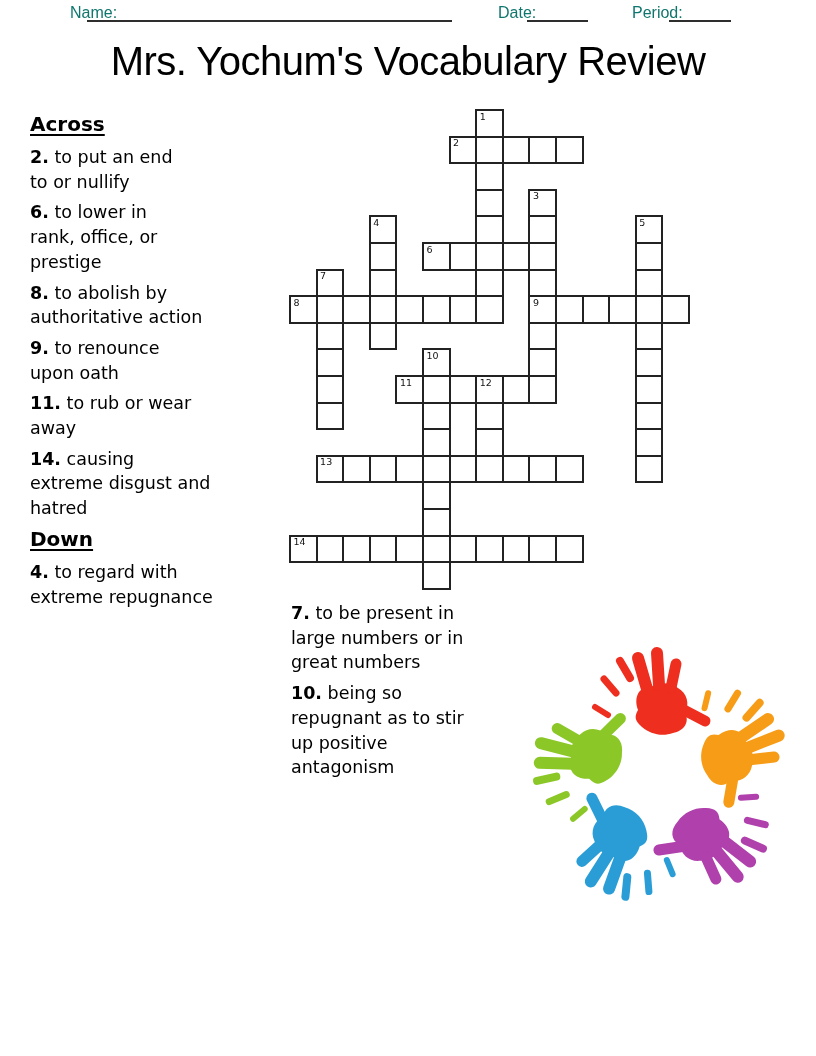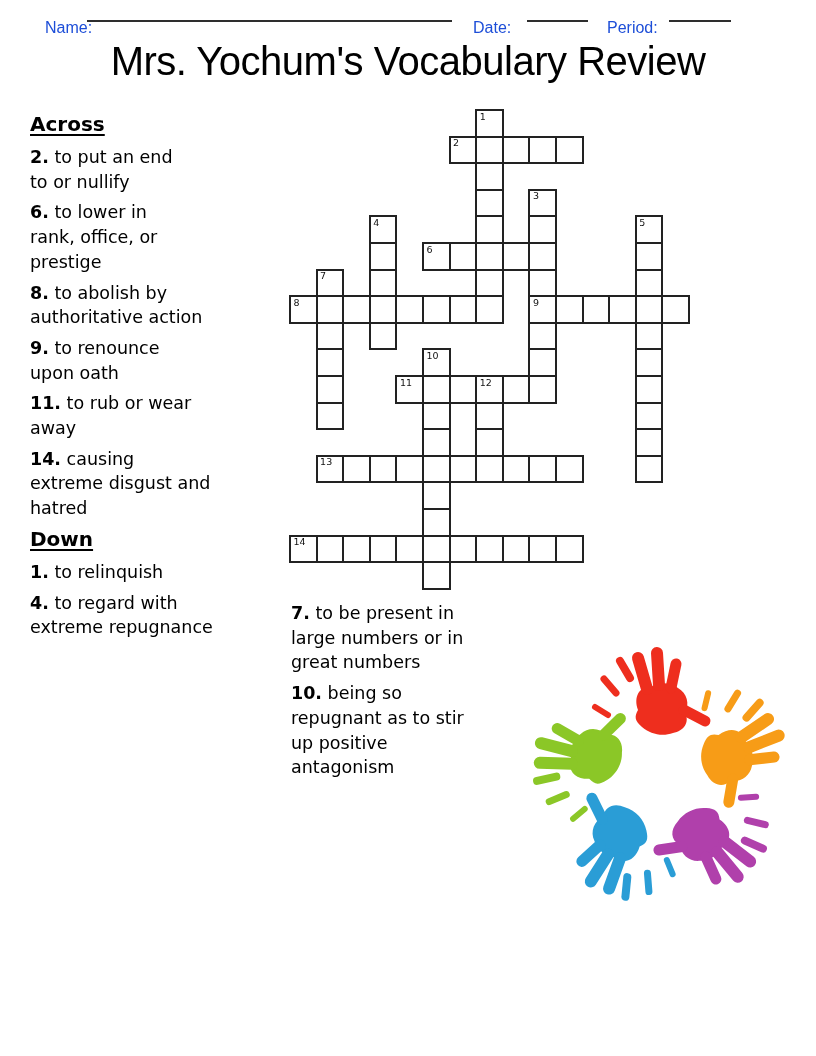--- a/index.html
+++ b/index.html
@@ -1,20 +1,20 @@
 <!DOCTYPE html>
 <html><head>
 <meta charset="utf-8">
 <style>
   html,body{margin:0;padding:0;background:#fff;}
   .page{position:relative;width:816px;height:1056px;background:#fff;overflow:hidden;
         font-family:"DejaVu Sans",sans-serif;color:#000;}
 
   
-  .hlabel{position:absolute;top:19px;font:16px "Liberation Sans",sans-serif;color:#1d4ed8;}
+  .hlabel{position:absolute;top:4px;font:16px "Liberation Sans",sans-serif;color:#0f766e;margin-left:25px;}
   .hline{position:absolute;top:6px;height:14px;border-bottom:2px solid #2e2e2e;}
   #name-label{left:45px;} #name-line{left:87px;width:365px;}
   #date-label{left:473px;} #date-line{left:527px;width:61px;}
   #period-label{left:607px;} #period-line{left:669px;width:62px;}
 
   
   .title{position:absolute;top:39px;left:0;width:816px;text-align:center;
          font-family:"Liberation Sans",sans-serif;font-size:40px;font-weight:400;
          letter-spacing:-0.5px;color:#000;}
 
@@ -179,21 +179,20 @@
     <div class="clue"><b>8.</b> <span class="clue-text">to abolish by
 authoritative action</span></div>
     <div class="clue"><b>9.</b> <span class="clue-text">to renounce
 upon oath</span></div>
     <div class="clue"><b>11.</b> <span class="clue-text">to rub or wear
 away</span></div>
     <div class="clue"><b>14.</b> <span class="clue-text">causing
 extreme disgust and
 hatred</span></div>
     <div class="clue-heading">Down</div>
-    <div class="clue"><b>1.</b> <span class="clue-text">to relinquish</span></div>
     <div class="clue"><b>4.</b> <span class="clue-text">to regard with
 extreme repugnance</span></div>
   </div>
 
   <div id="clues-mid">
     <div class="clue"><b>7.</b> <span class="clue-text">to be present in
 large numbers or in
 great numbers</span></div>
     <div class="clue"><b>10.</b> <span class="clue-text">being so
 repugnant as to stir

